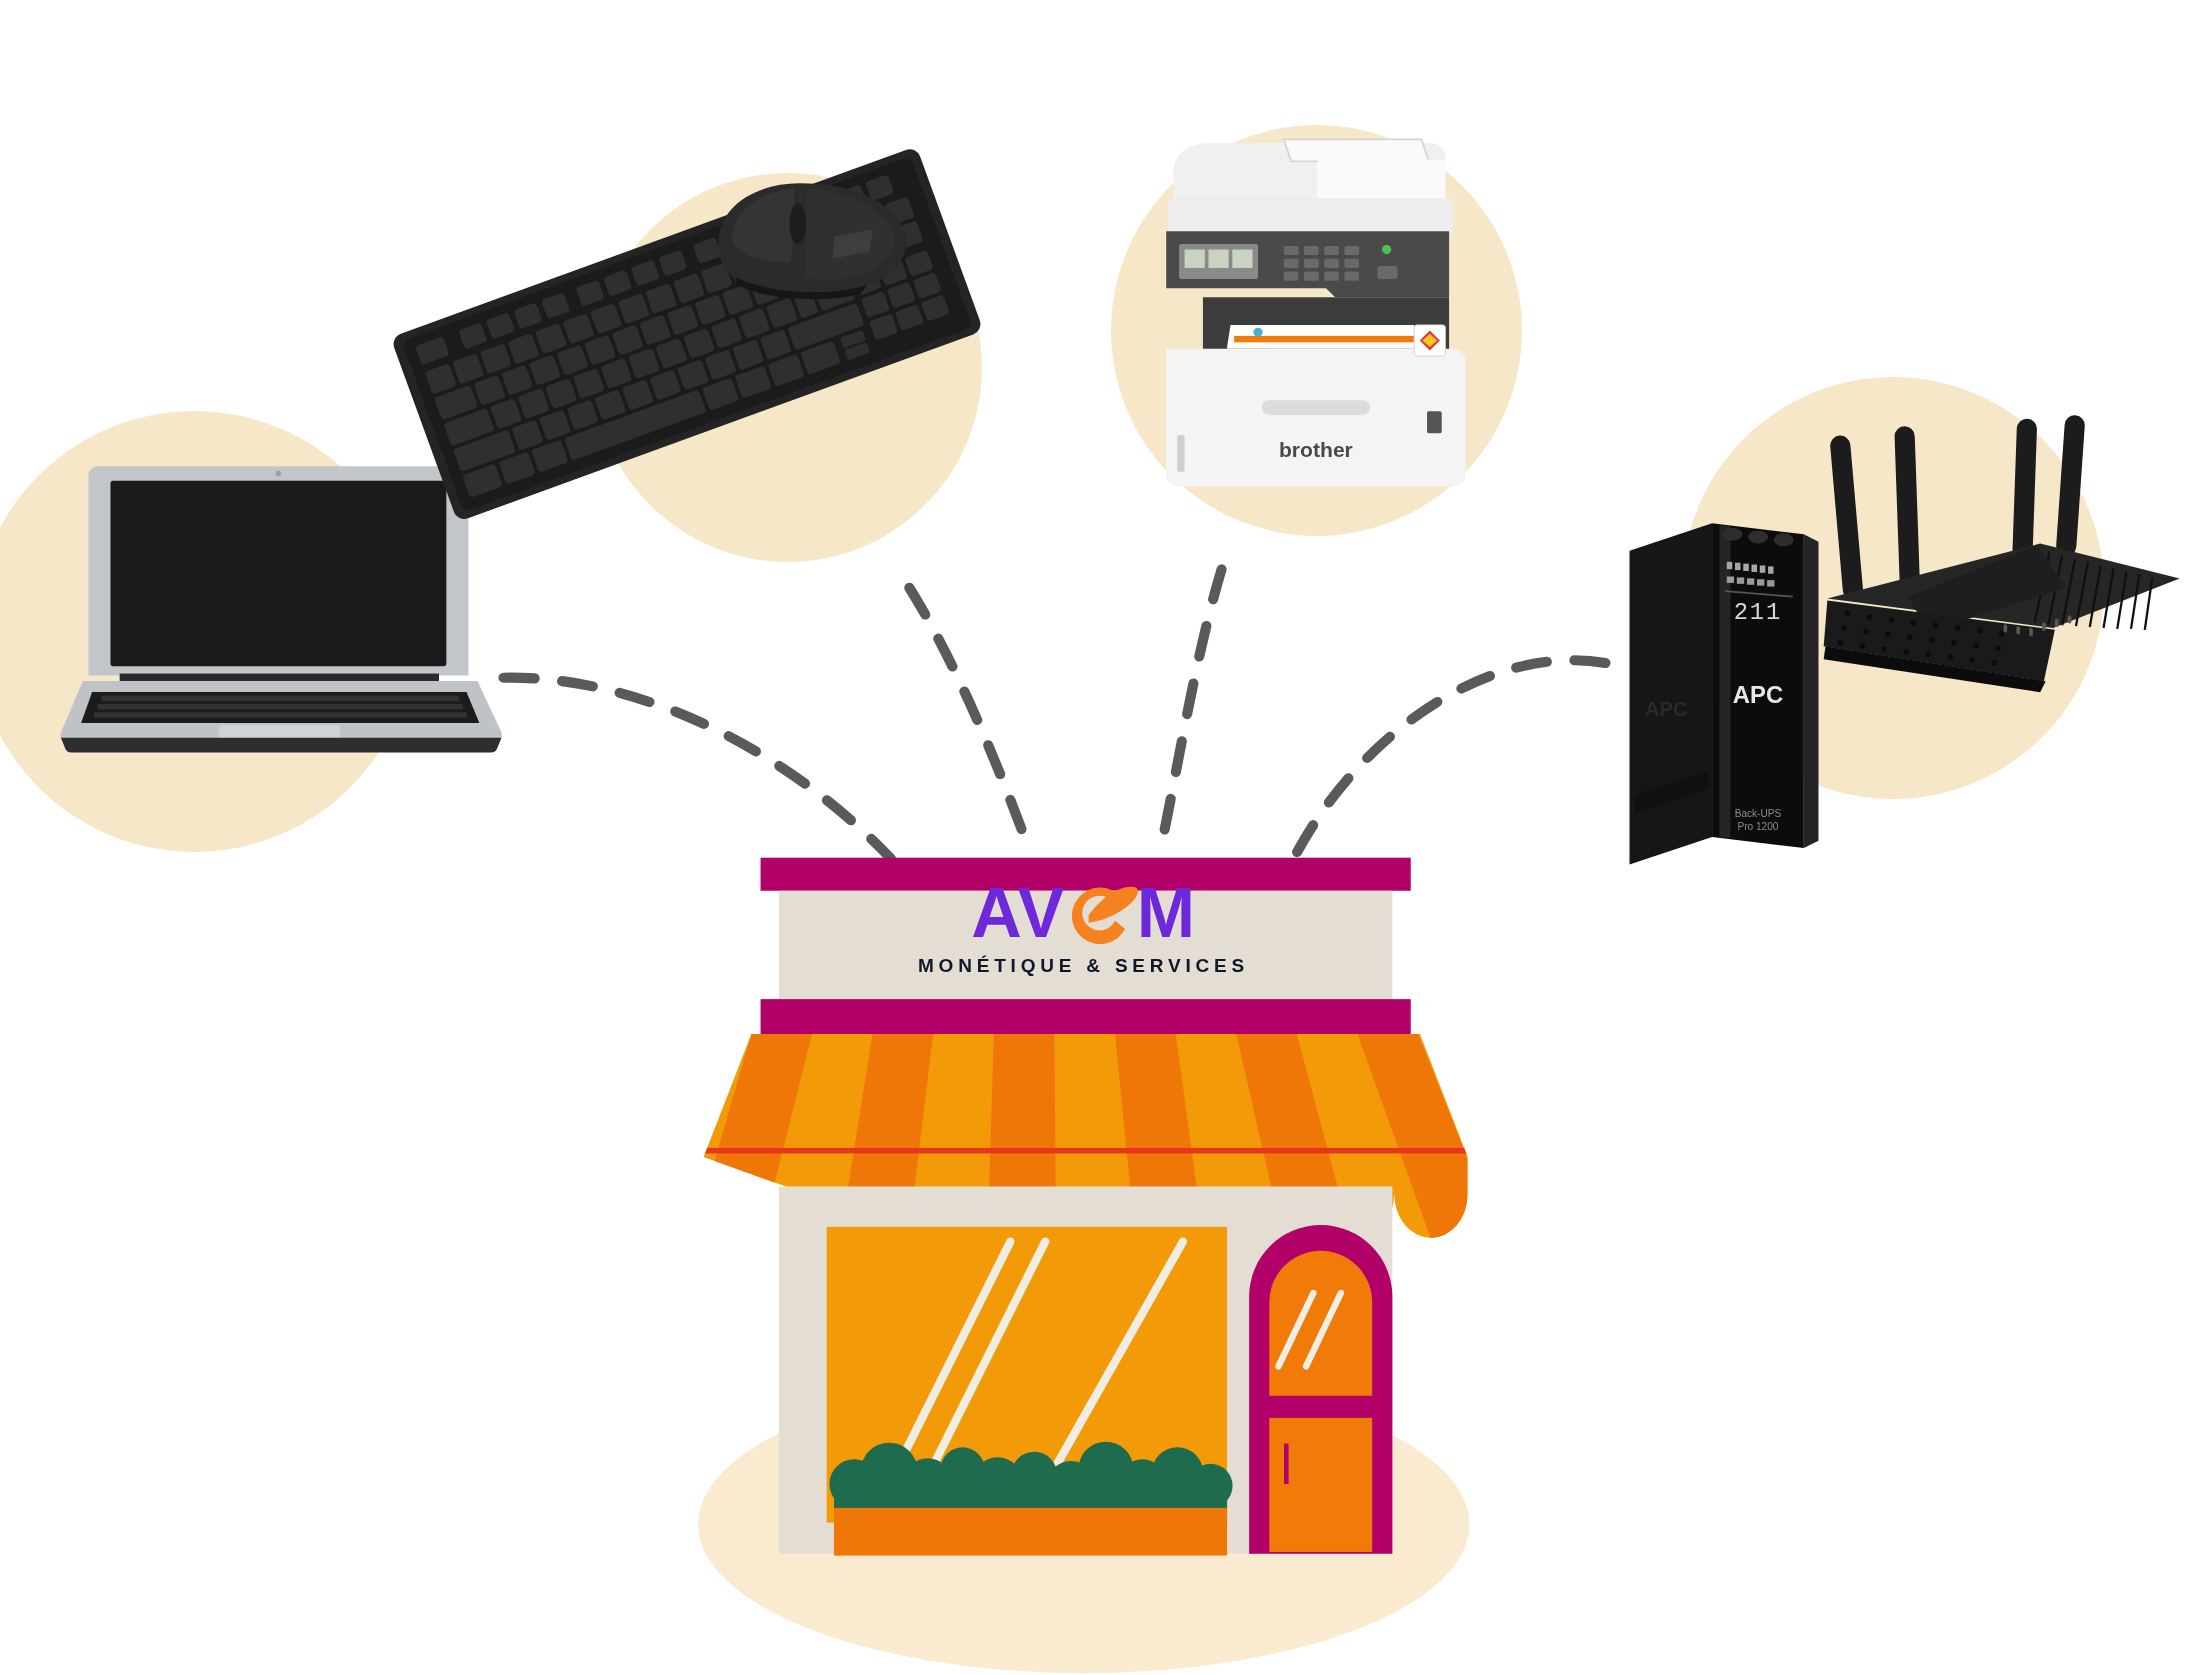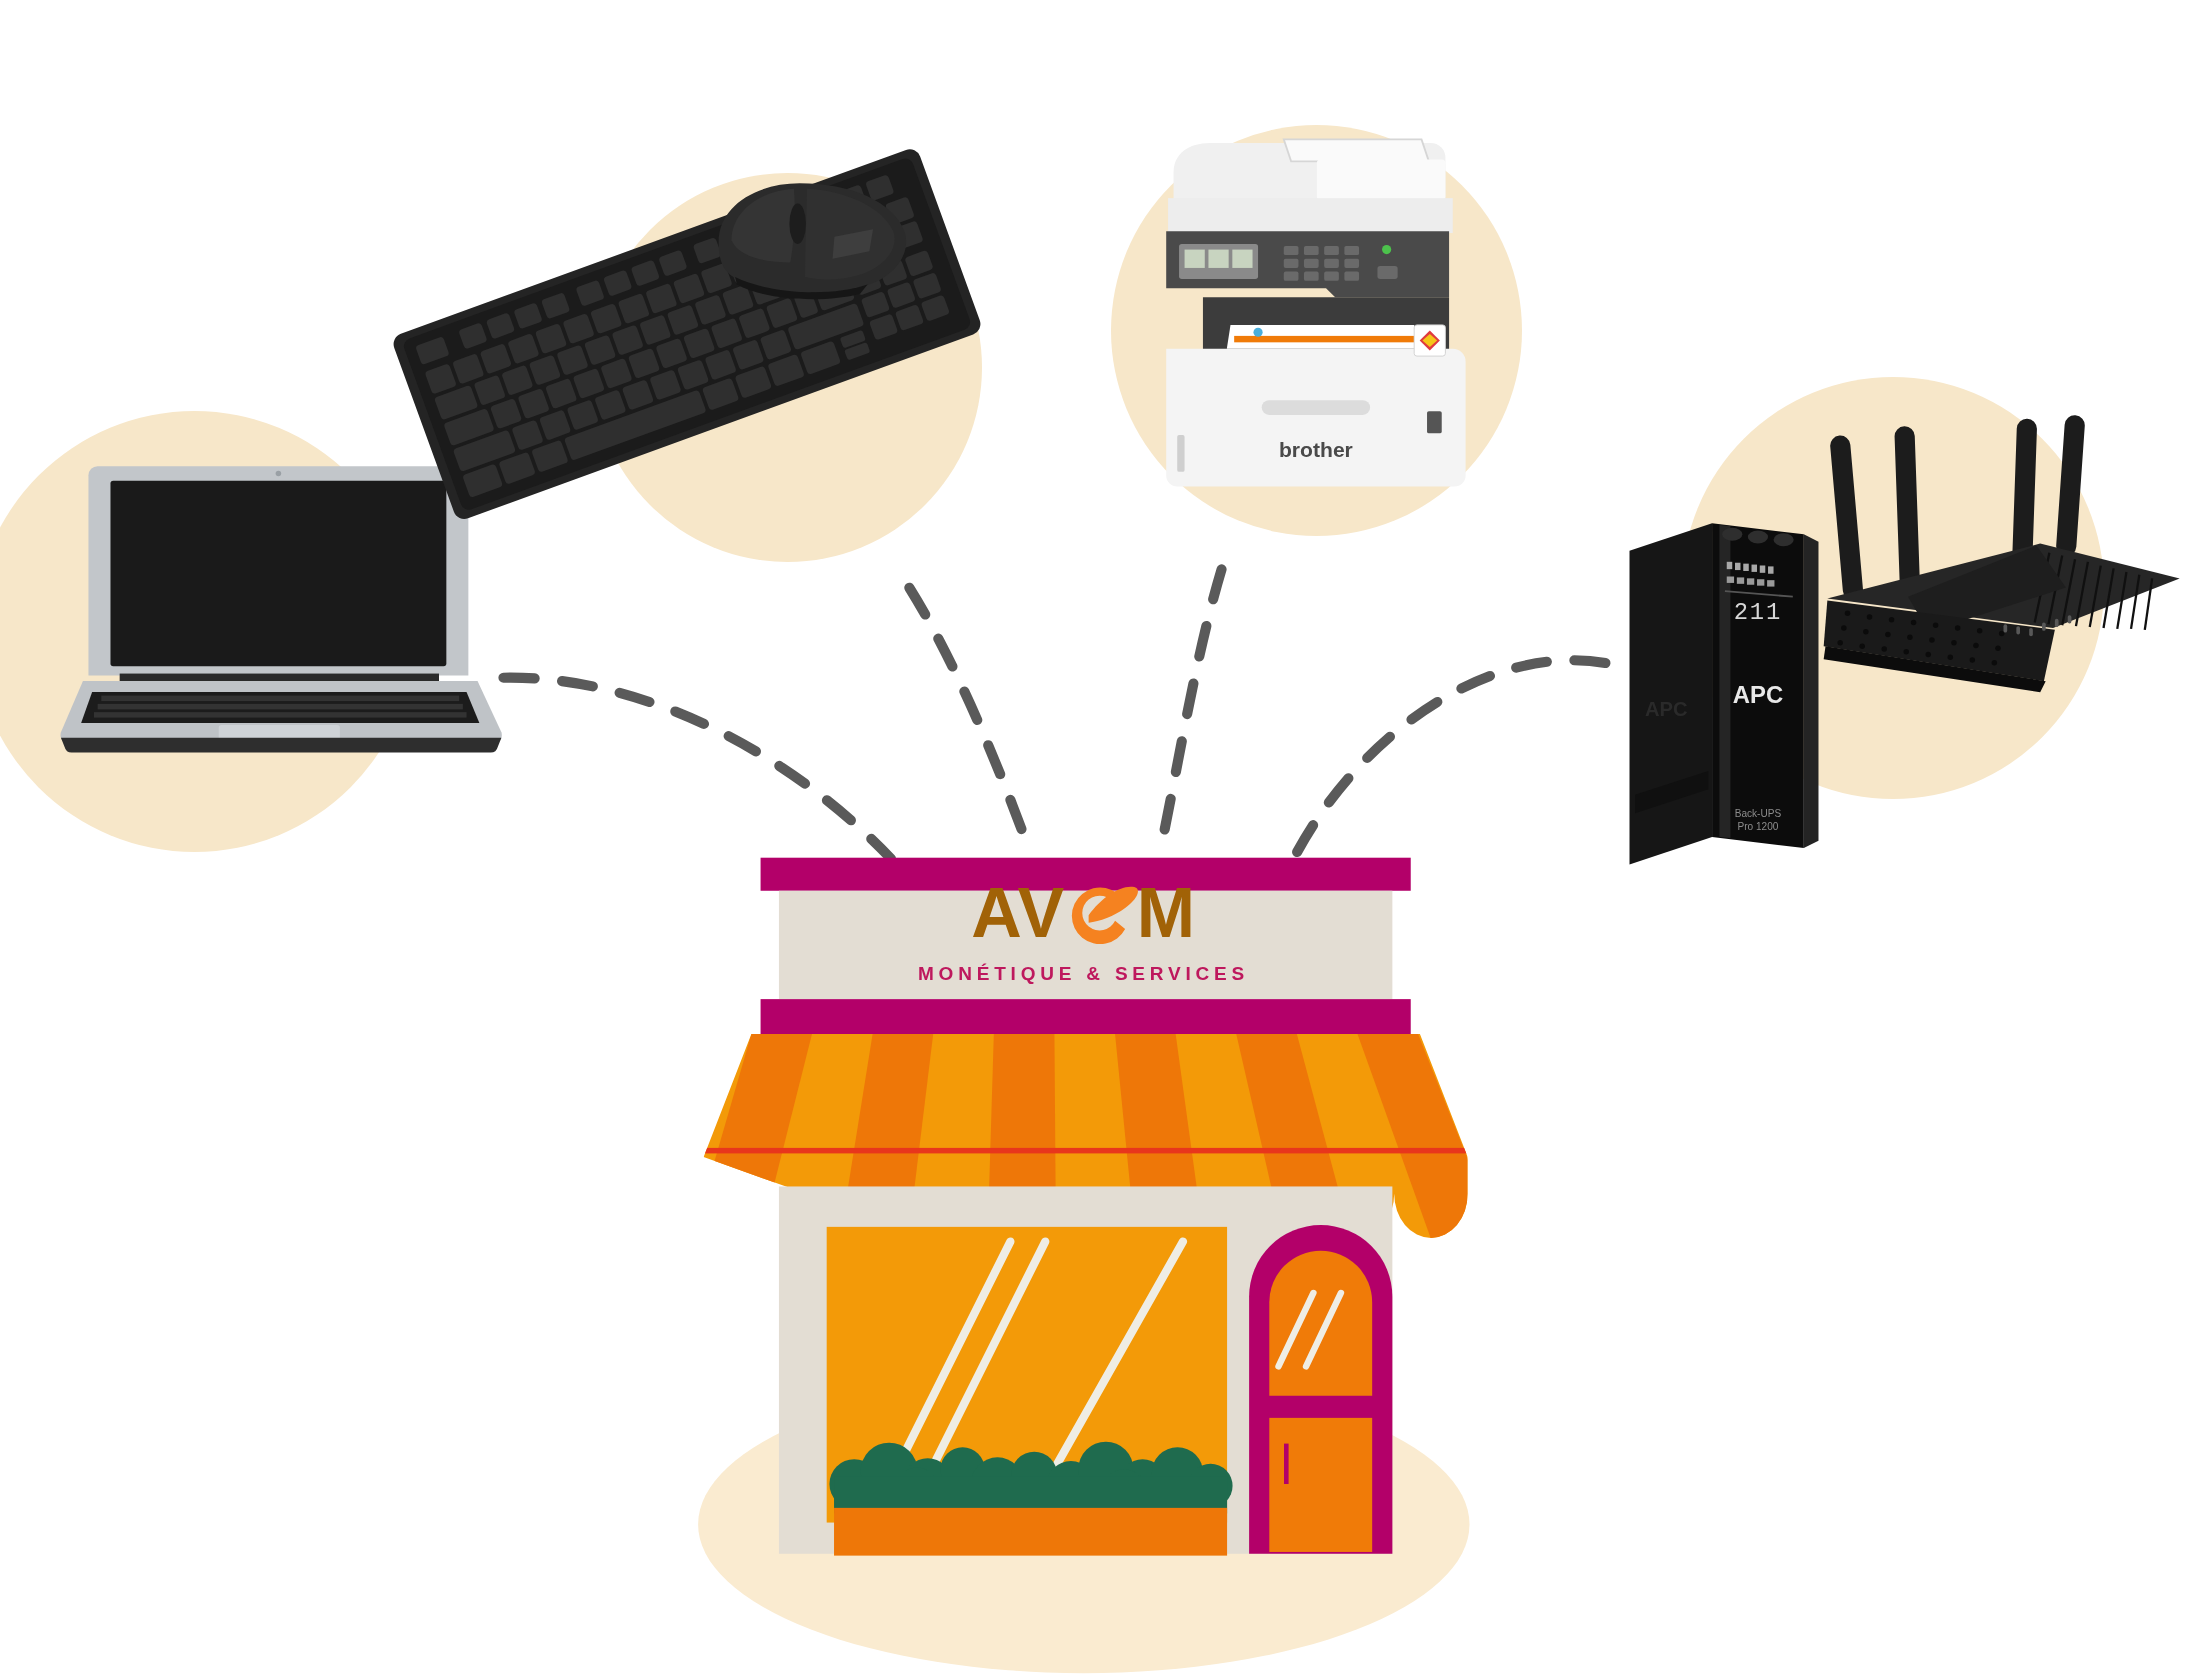--- a/index.html
+++ b/index.html
@@ -44,33 +44,33 @@
     top: 877px;
     width: 643px;
     text-align: center;
     pointer-events: none;
   }
   .logo-main {
     font-family: "Liberation Sans", sans-serif;
     font-weight: bold;
     font-size: 70px;
     letter-spacing: 0.9px;
-    color: #a16207;
+    color: #6d28d9;
     line-height: 0.95;
     display: flex;
     align-items: center;
     justify-content: center;
   }
   .logo-sub {
     font-family: "Liberation Sans", sans-serif;
     font-weight: bold;
     font-size: 19px;
     letter-spacing: 4.8px;
-    color: #be185d;
-    margin-top: 13px;
+    color: #0f172a;
+    margin-top: 5px;
   }
   .logo-e {
     display: inline-block;
     width: 79px;
     height: 73px;
     position: relative;
     margin: 0 -3.7px;
   }
 
   

